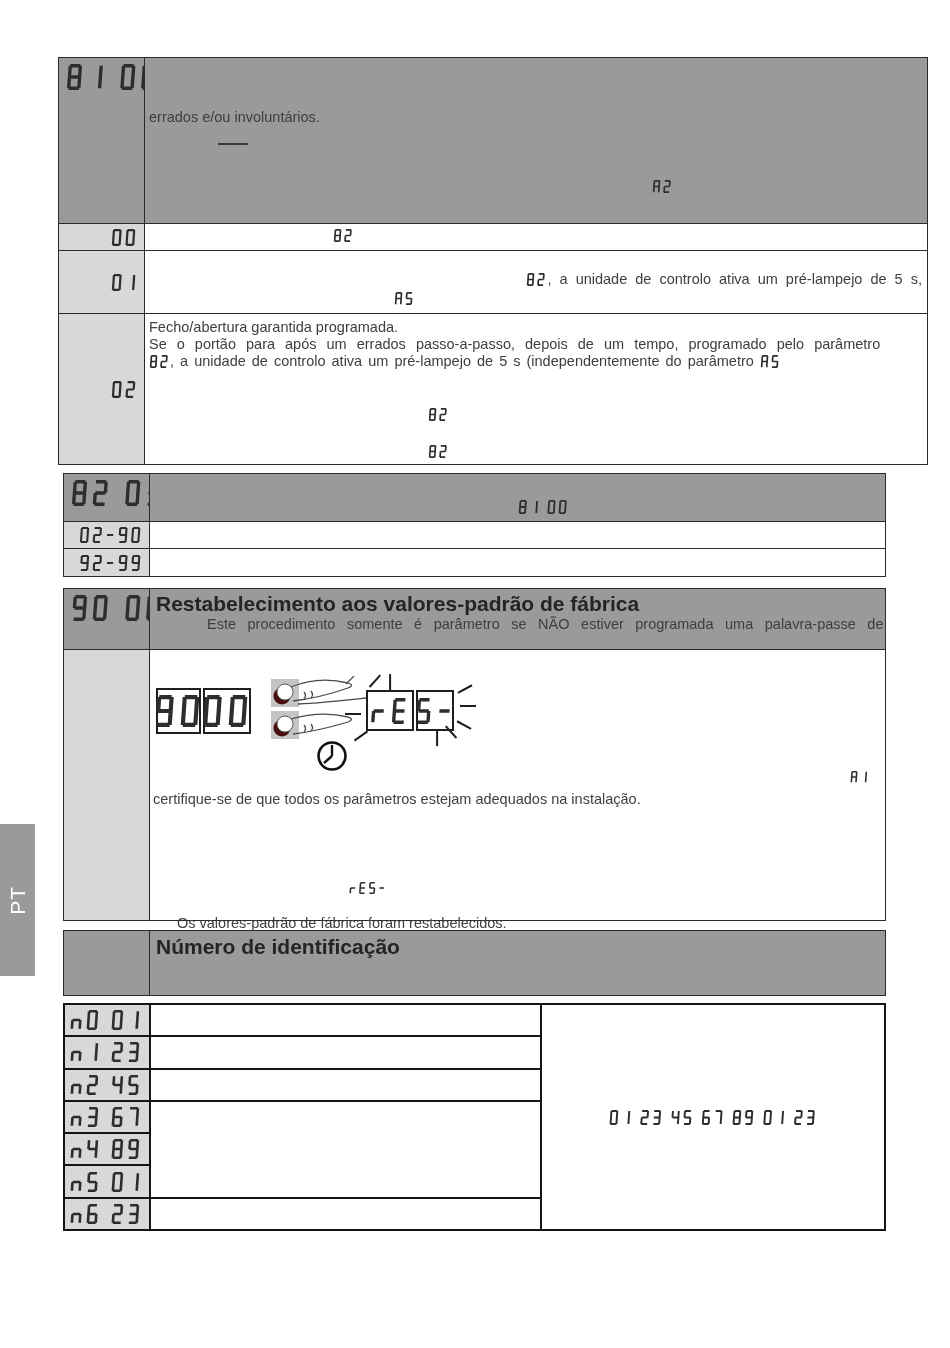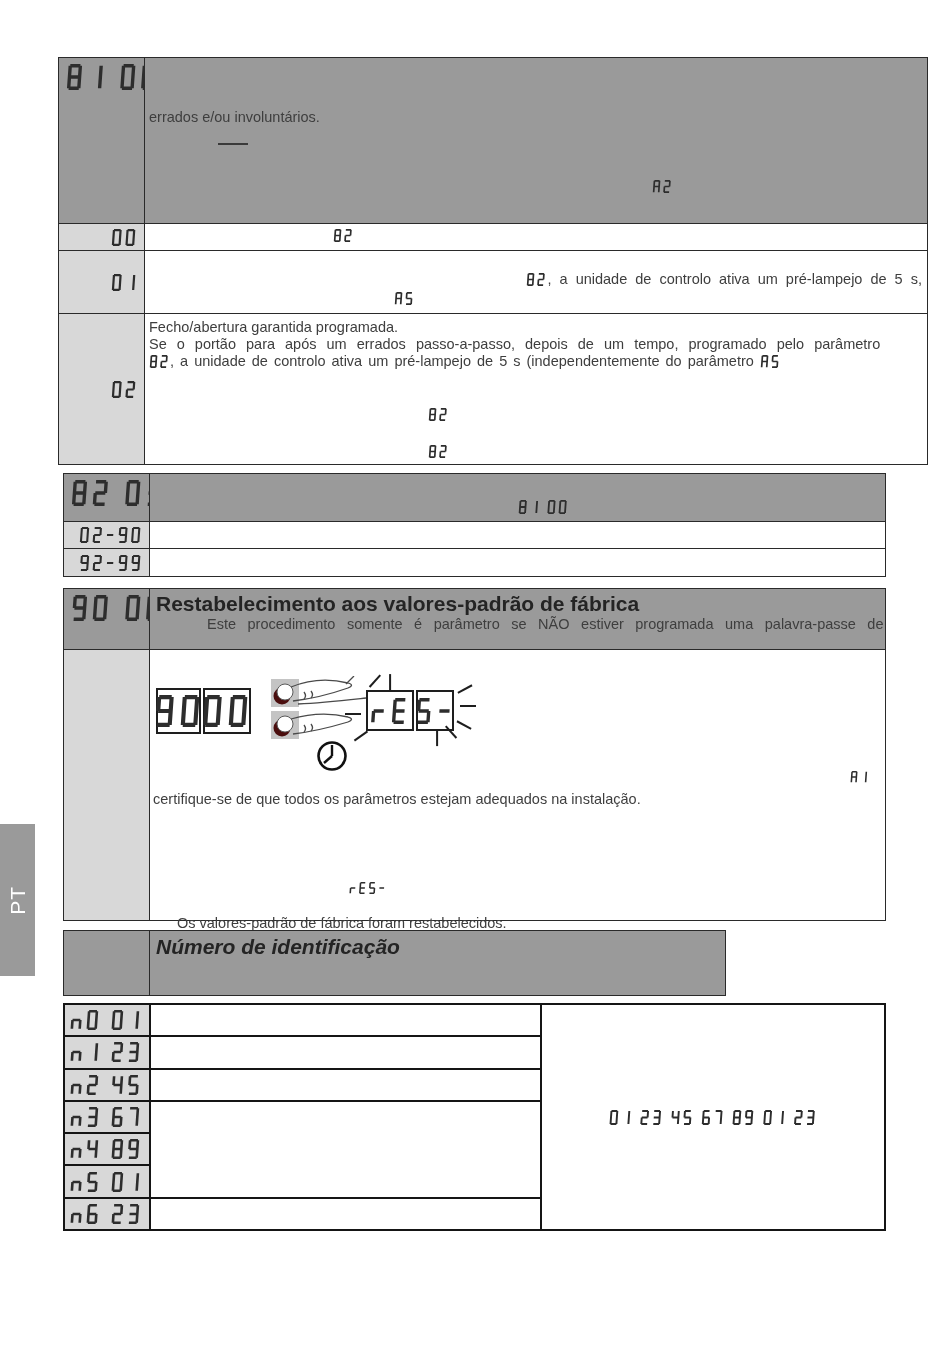--- a/index.html
+++ b/index.html
@@ -260,21 +260,21 @@
       <div class="abs t" style="left:3px;top:141px;text-align:center;">certifique-se de que todos os parâmetros estejam adequados na instalação.</div>
       <span class="sseg abs" style="left:199px;top:232px;"><svg width="38" height="12" viewBox="-1.08 0 37.68000000000001 12" style="overflow:visible">
             <g transform="skewX(-4)">
               <path d="M0.78,6L0.78,11.22M0.78,6L5.46,6M10.38,0.78L15.060000000000002,0.78M10.38,11.22L15.060000000000002,11.22M10.38,6L10.38,11.22M10.38,0.78L10.38,6M10.38,6L15.060000000000002,6M19.980000000000004,0.78L24.660000000000004,0.78M24.660000000000004,6L24.660000000000004,11.22M19.980000000000004,11.22L24.660000000000004,11.22M19.980000000000004,0.78L19.980000000000004,6M19.980000000000004,6L24.660000000000004,6M29.580000000000005,6L34.260000000000005,6" fill="none" stroke="currentColor" stroke-width="1.56"></path>
             </g>
           </svg></span>
       <div class="abs t" style="left:27px;top:249px;margin-top:16px;">Os valores-padrão de fábrica foram restabelecidos.</div>
     </div>
   </div>
 
-  <div class="tbl" id="t4h" style="left:63px;top:930px;width:663px;grid-template-columns:85px 1fr;grid-template-rows:64px;font-style:italic;">
+  <div class="tbl" id="t4h" style="left:63px;top:930px;width:823px;grid-template-columns:85px 1fr;grid-template-rows:64px;">
     <div class="cell dark"></div>
     <div class="cell dark">
       <div class="abs bold-title" style="left:6px;top:6px;">Número de identificação</div>
     </div>
   </div>
 
   <div class="tbl tblb" id="t5" style="left:63px;top:1003px;width:823px;grid-template-columns:84px 389px 1fr;grid-template-rows:repeat(7,30.3px);">
     <div class="cell light rowcodeL" style="grid-column:1;grid-row:1;">
       <span class="sseg"><svg width="72" height="20" viewBox="-1.7999999999999998 0 71.8 20" style="overflow:visible">
             <g transform="skewX(-4)">

